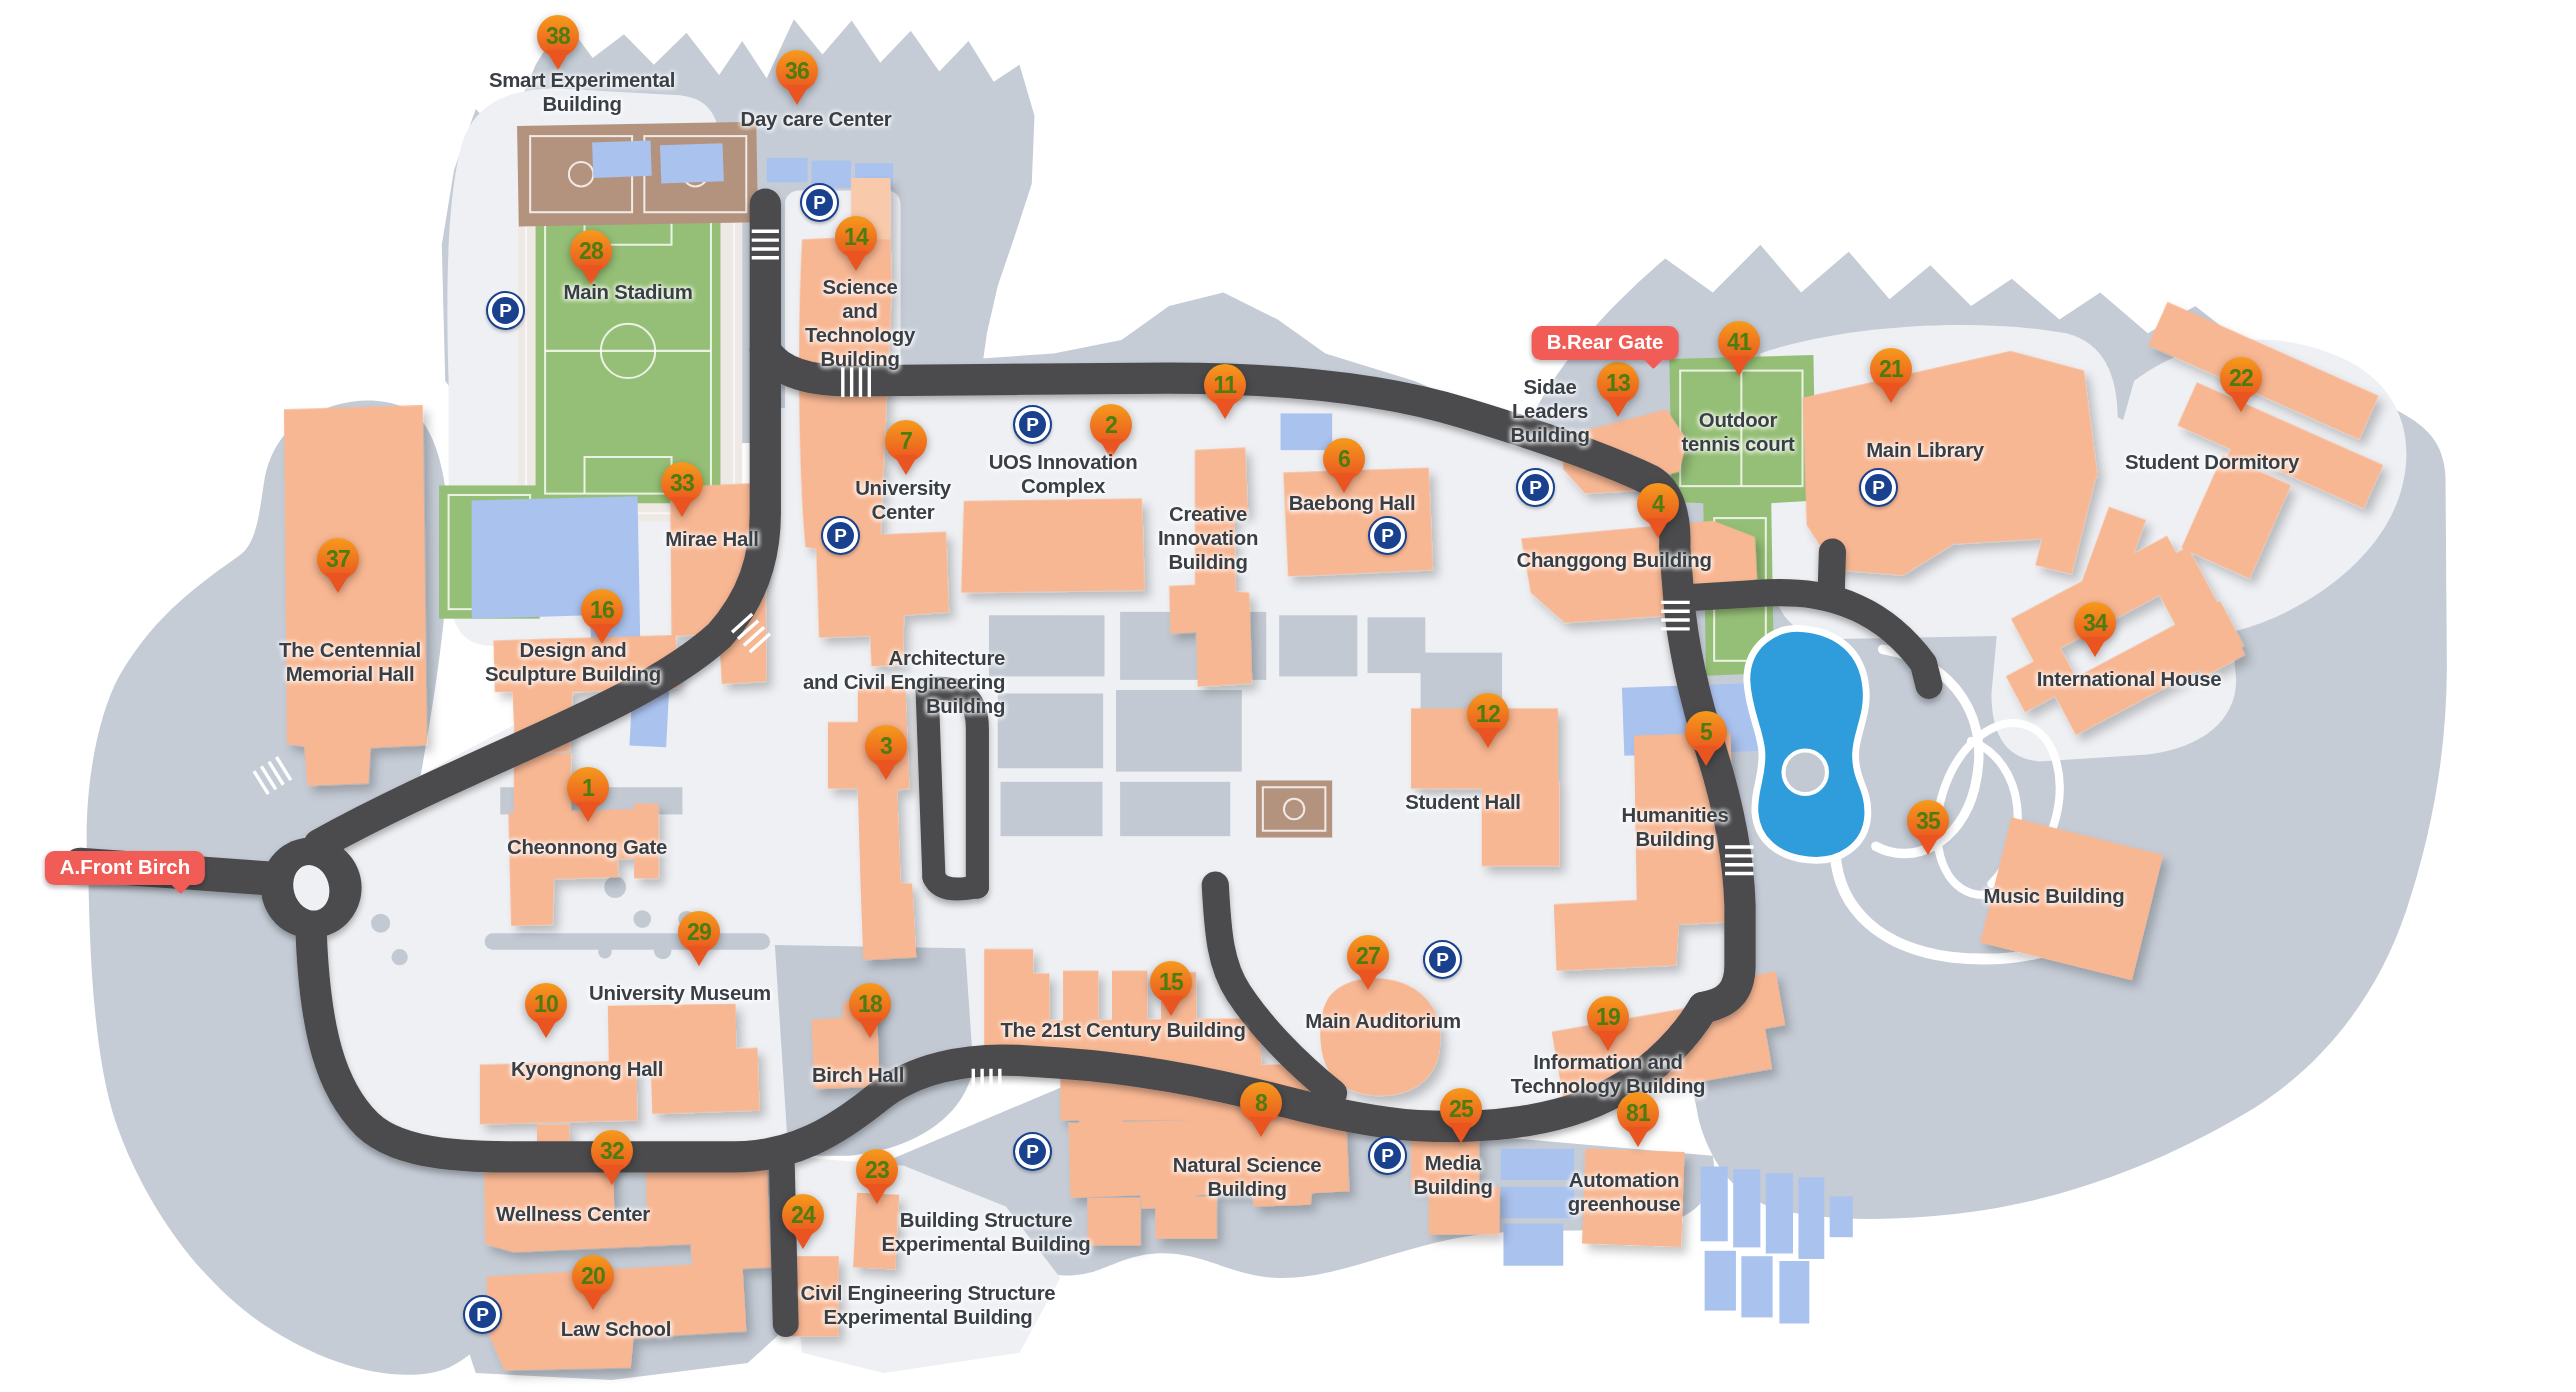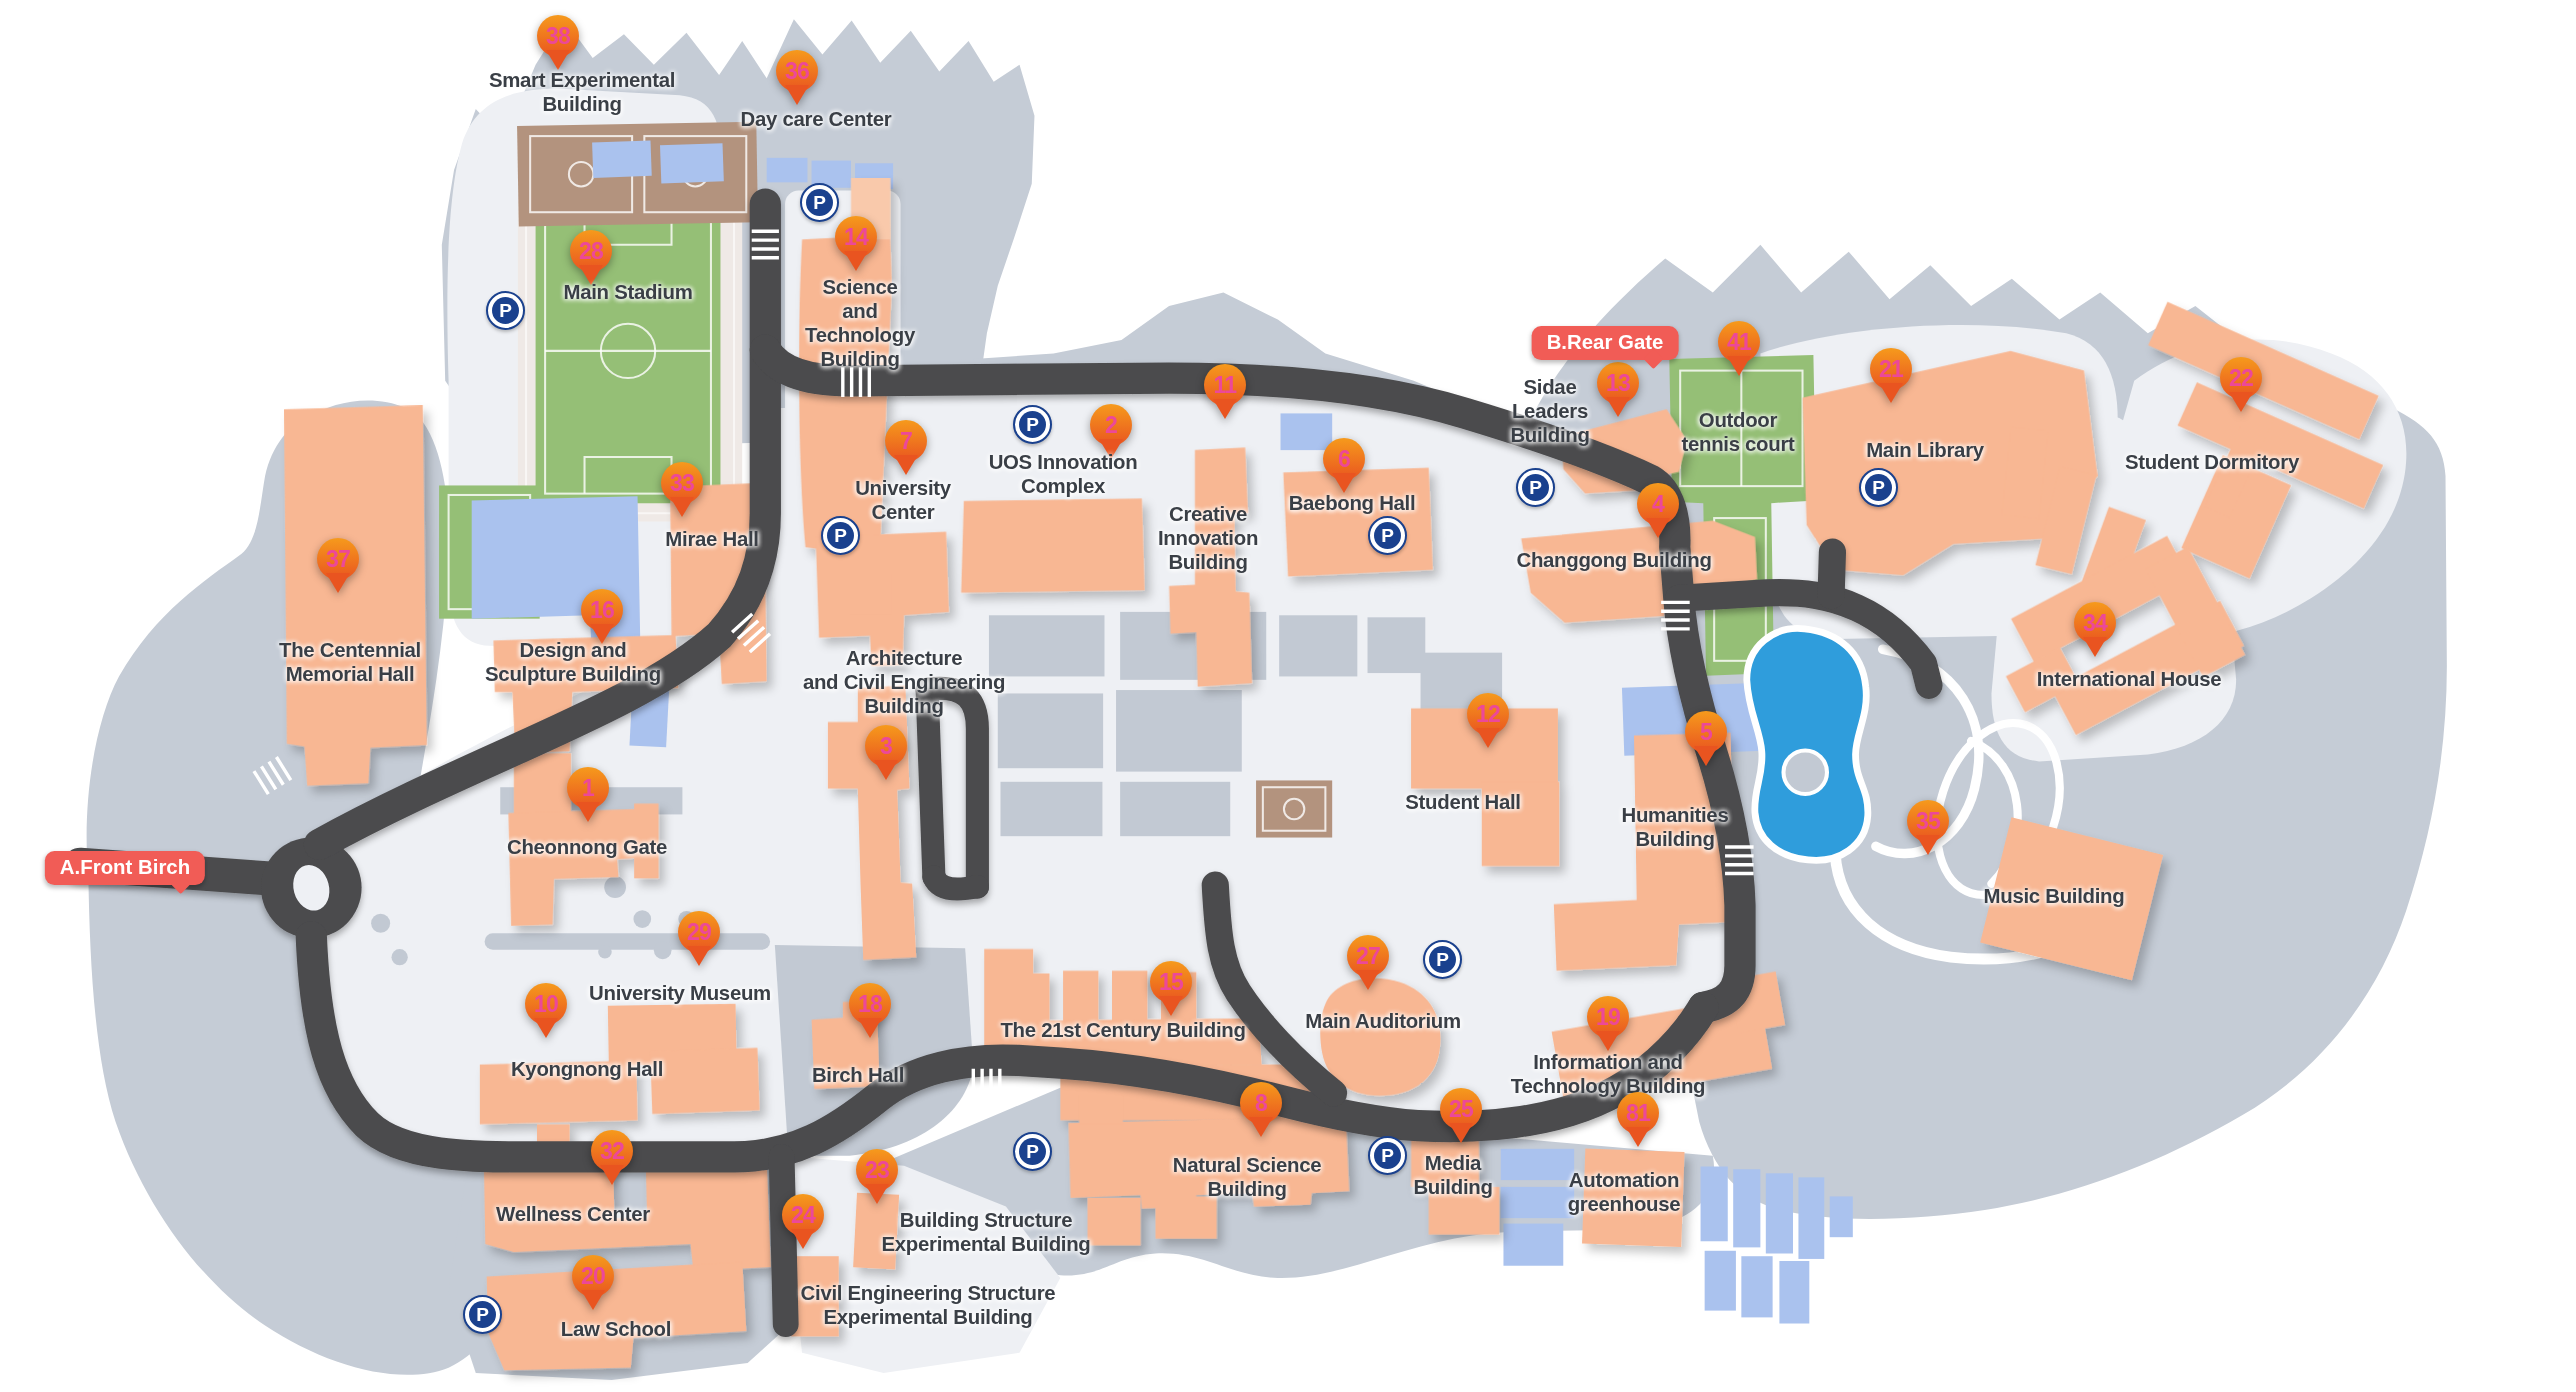--- a/index.html
+++ b/index.html
@@ -22,21 +22,21 @@
   .court{stroke:rgba(255,255,255,.8);stroke-width:3;fill:none;}
   .trail{stroke:#fff;fill:none;stroke-linecap:round;}
   
   #ann{position:absolute;left:0;top:0;width:100%;height:100%;}
   .pin{position:absolute;width:42px;height:60px;margin-left:-21px;filter:drop-shadow(0 3.4px 4.1px rgba(0,0,0,.35));}
   .pin::before{content:"";position:absolute;left:0;top:0;width:42px;height:42px;border-radius:50%;
     background:linear-gradient(180deg,var(--pin-top) 0%,var(--pin-bottom) 100%);}
   .pin::after{content:"";position:absolute;left:8.8px;top:35px;width:0;height:0;
     border-left:12.2px solid transparent;border-right:12.2px solid transparent;border-top:20.4px solid var(--pin-bottom);}
   .pin span{position:absolute;left:0;top:0;width:42px;height:42px;display:flex;align-items:center;justify-content:center;
-    color:#ec4899;font-weight:bold;font-size:23px;letter-spacing:-0.7px;}
+    color:#4d7c0f;font-weight:bold;font-size:23px;letter-spacing:-0.7px;}
   .mlabel{position:absolute;transform:translateX(-50%);text-align:center;white-space:pre-line;
     font-size:20.4px;line-height:1.18;font-weight:bold;color:var(--label);letter-spacing:-0.3px;
     text-shadow:0 0 4.8px rgba(255,255,255,.95),0 0 4.8px rgba(255,255,255,.9),0 1.4px 5.4px rgba(255,255,255,.9);}
   .parking{position:absolute;width:39px;height:39px;margin:-20px 0 0 -20px;border-radius:50%;
     background:#fff;border:2.7px solid var(--parking);box-sizing:border-box;display:flex;align-items:center;justify-content:center;
     box-shadow:0 2px 3.4px rgba(0,0,0,.25);}
   .parking b{width:27px;height:27px;border-radius:50%;background:var(--parking);color:#fff;
     display:flex;align-items:center;justify-content:center;font-size:19px;font-weight:bold;}
   .gate{position:absolute;transform:translate(-50%,-50%);background:var(--gate);color:#fff;
     font-size:20.4px;font-weight:bold;white-space:nowrap;padding:5.4px 15px;border-radius:9.5px;
@@ -359,21 +359,21 @@
       </div>
       <div class="mlabel" style="left: 573px; top: 638px;">Design and
 Sculpture Building</div>
       <div class="pin" style="left: 2095px; top: 602px;">
         <span>34</span>
       </div>
       <div class="mlabel" style="left: 2129px; top: 667px;">International House</div>
       <div class="pin" style="left: 886px; top: 725px;">
         <span>3</span>
       </div>
-      <div class="mlabel" style="left: 904px; top: 646px;">Architecture
+      <div class="mlabel" style="left: 904px; top: 646px; text-align: right;">Architecture
 and Civil Engineering
 Building</div>
       <div class="pin" style="left: 588px; top: 767px;">
         <span>1</span>
       </div>
       <div class="mlabel" style="left: 587px; top: 835px;">Cheonnong Gate</div>
       <div class="pin" style="left: 1488px; top: 693px;">
         <span>12</span>
       </div>
       <div class="mlabel" style="left: 1463px; top: 790px;">Student Hall</div>

